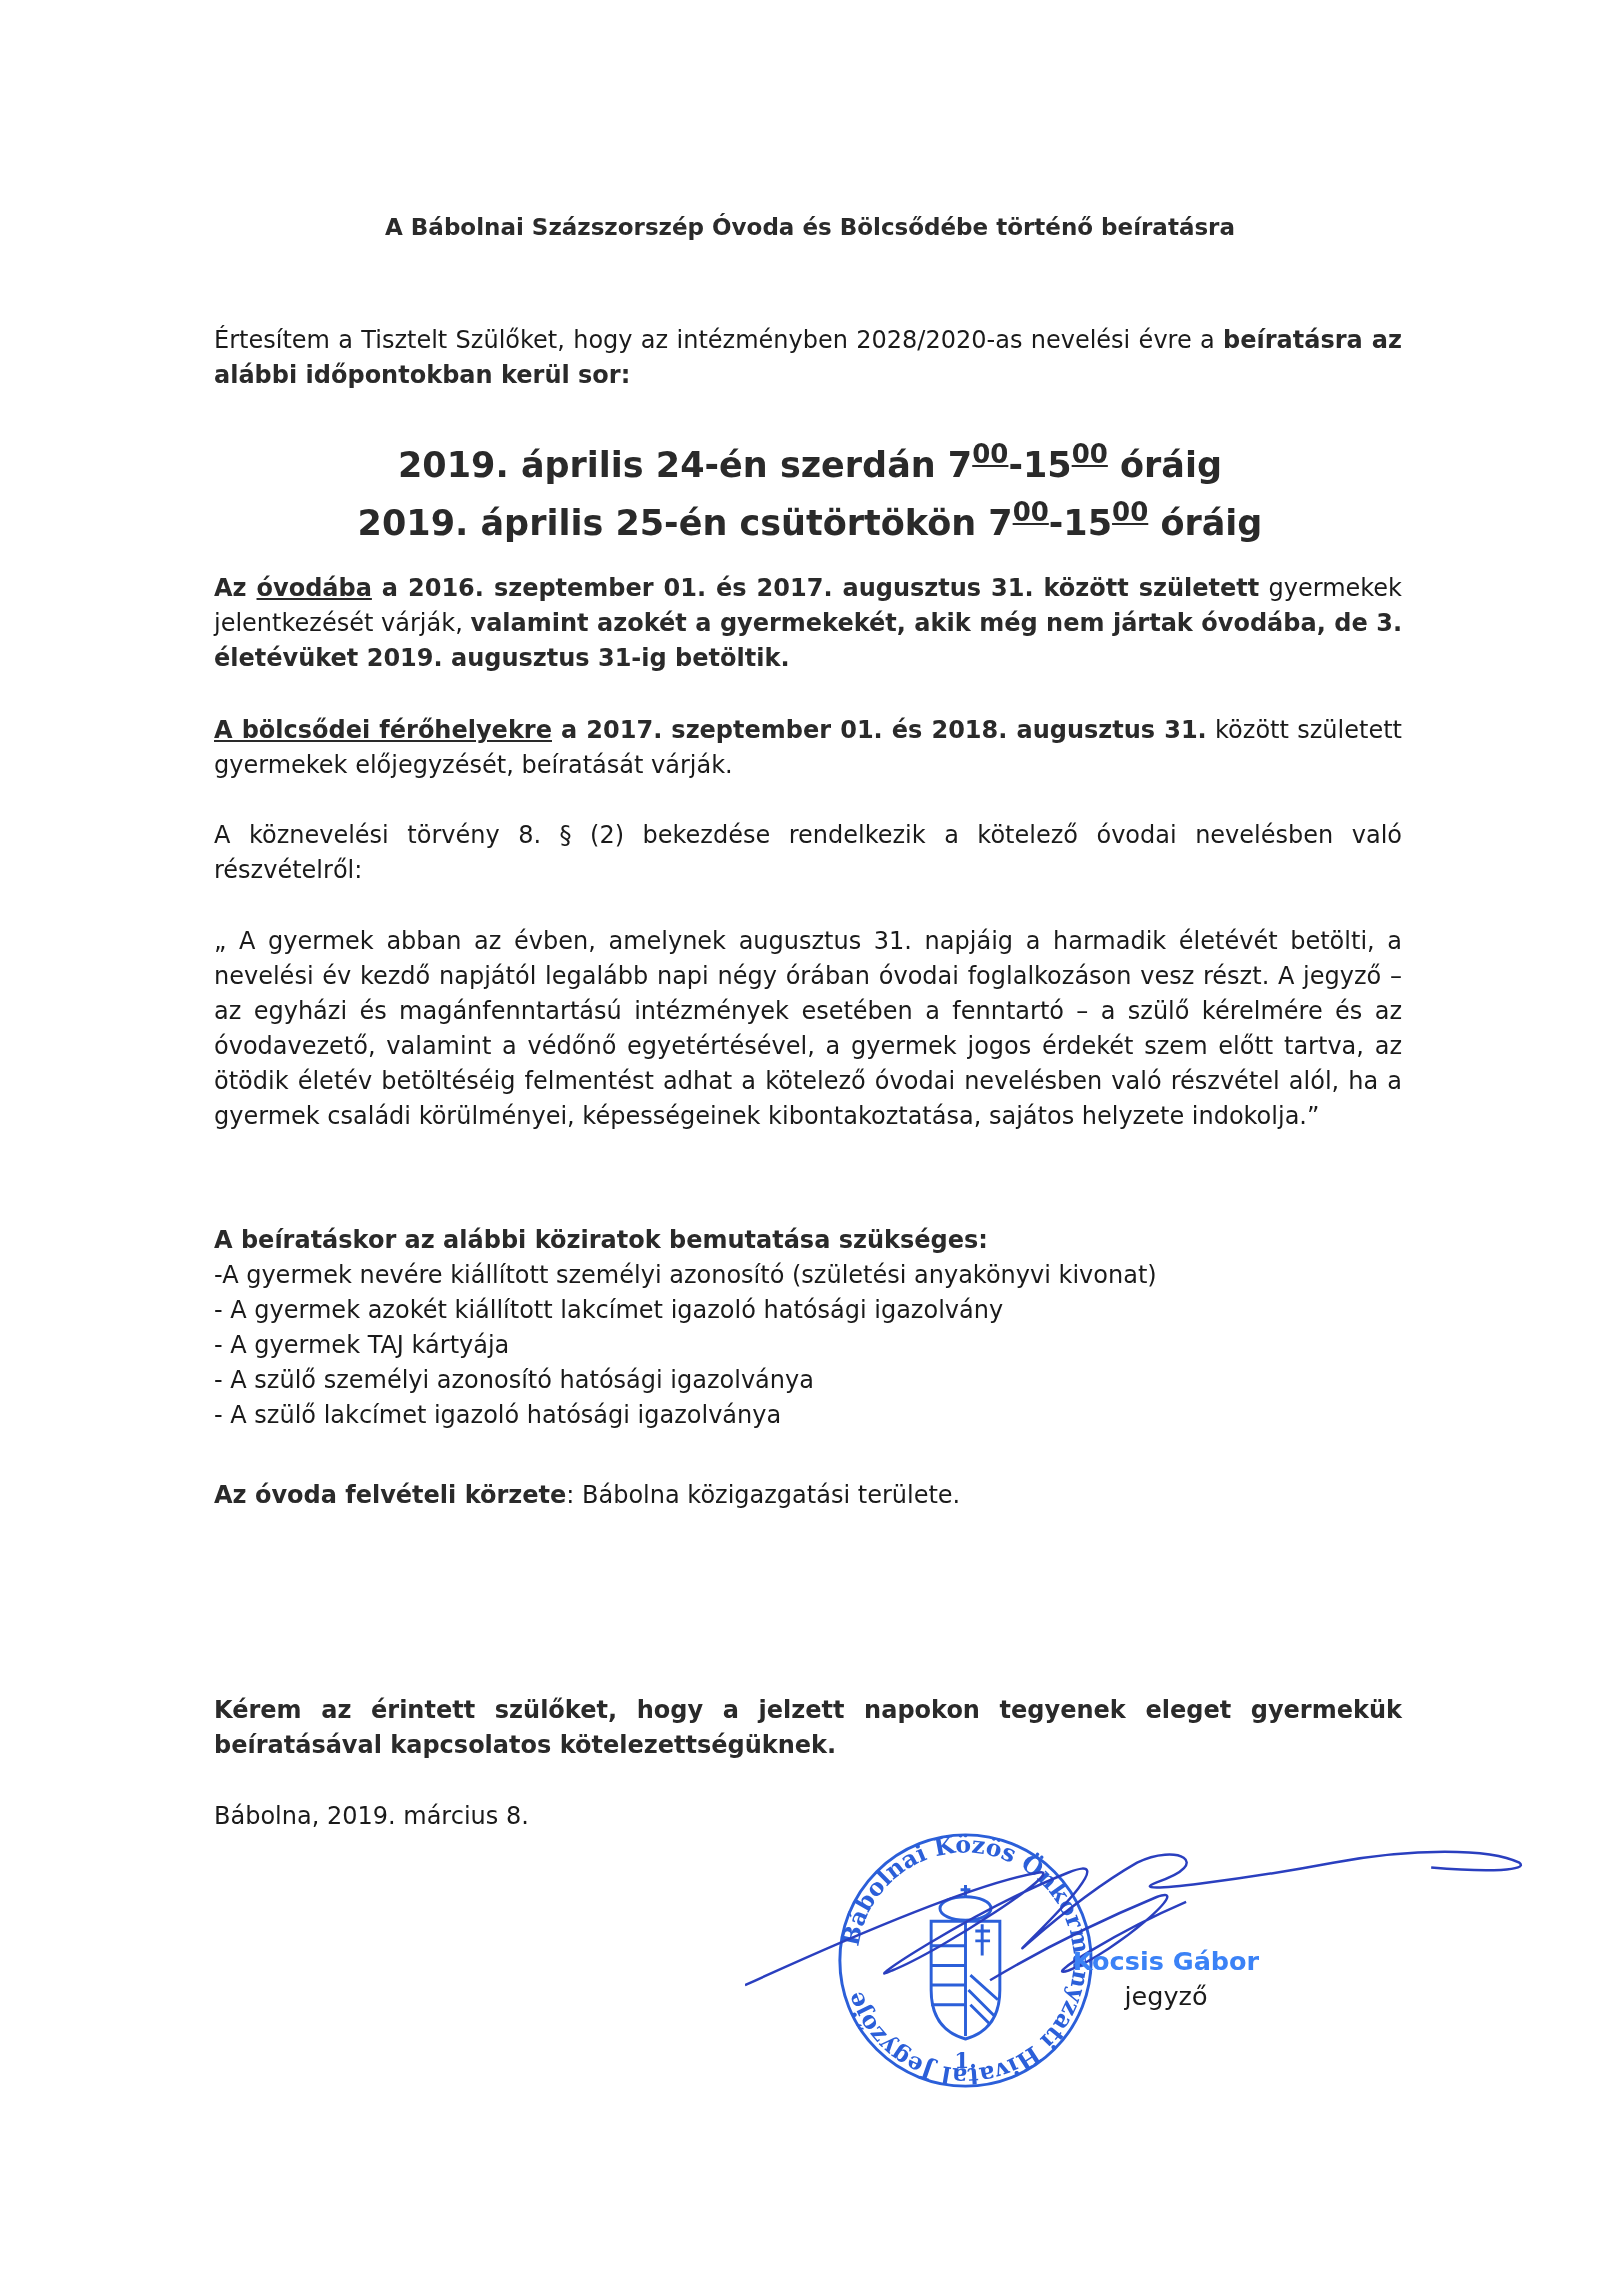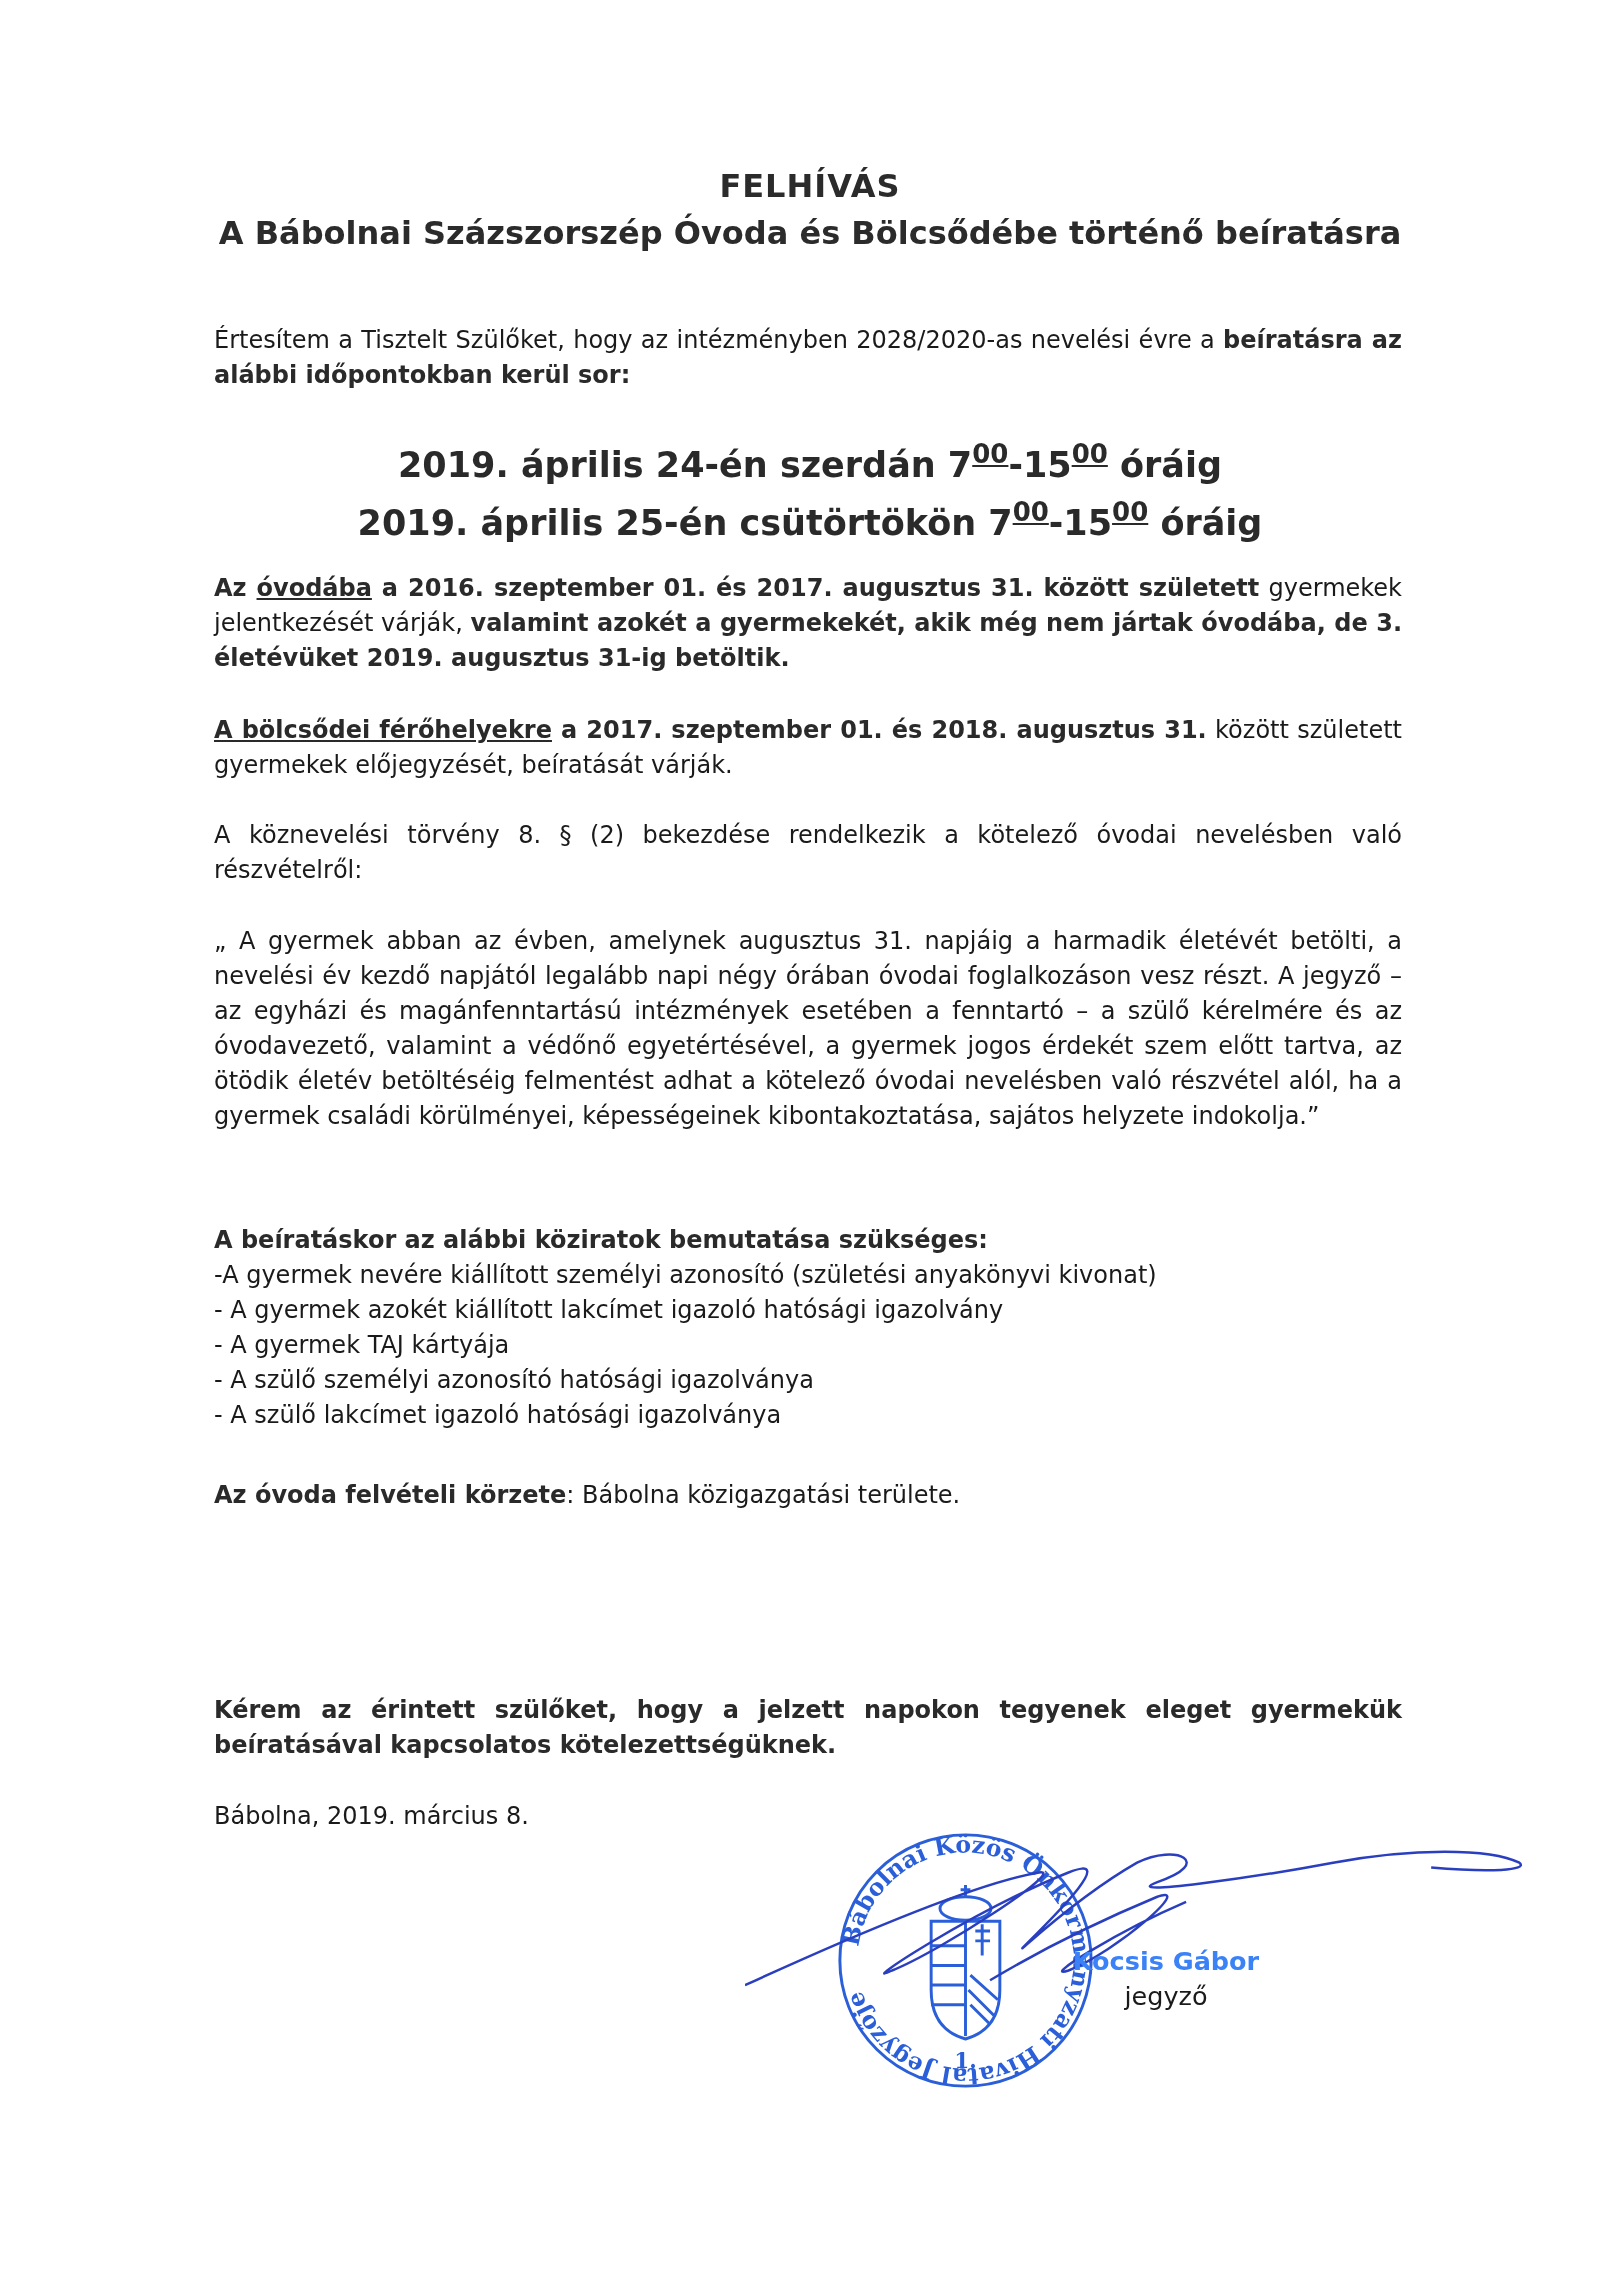--- a/index.html
+++ b/index.html
@@ -8,21 +8,21 @@
       font-family: "DejaVu Sans", "Liberation Sans", sans-serif;
       color: #1a1a1a;
     }
     .page { position: absolute; left: 0; top: 0; width: 1620px; height: 2292px; }
     .abs { position: absolute; }
     .center { left: 0; width: 1620px; text-align: center; }
     .title {
       top: 167px; font-size: 32px; font-weight: bold; letter-spacing: 1px; color: #2b2b2b;
     }
     .subtitle {
-      top: 214px; font-size: 32px; font-weight: bold; color: #2b2b2b;
+      top: 214px; font-size: 23px; font-weight: bold; color: #2b2b2b;
     }
     .body-text {
       left: 214px; width: 1188px; font-size: 24px; line-height: 35px;
       text-align: justify;
     }
     .b { font-weight: bold; color: #2a2a2a; }
     .u { text-decoration: underline; }
     .i { }
     .p1 { top: 323px; }
     .dates {
@@ -45,21 +45,20 @@
     }
     .signer .name { font-weight: bold; color: #3b82f6; }
     .stamp { left: 833px; top: 1828px; width: 265px; height: 265px; }
     .signature { left: 745px; top: 1843px; width: 843px; height: 157px; }
   </style>
 </head>
 <body>
 
 <div class="page">
 
-  <div class="abs center title">FELHÍVÁS</div>
   <div class="abs center subtitle">A Bábolnai Százszorszép Óvoda és Bölcsődébe történő beíratásra</div>
 
   <div class="abs body-text p1">
     <span>Értesítem a Tisztelt Szülőket, hogy az intézményben 2028/2020-as nevelési évre a </span><span class="b">beíratásra az alábbi időpontokban kerül sor:</span>
   </div>
 
   <div class="abs center dates">
     <div>
       <span>2019. április 24-én szerdán 7</span><sup>00</sup><span>-15</span><sup>00</sup><span> óráig</span>
     </div>

